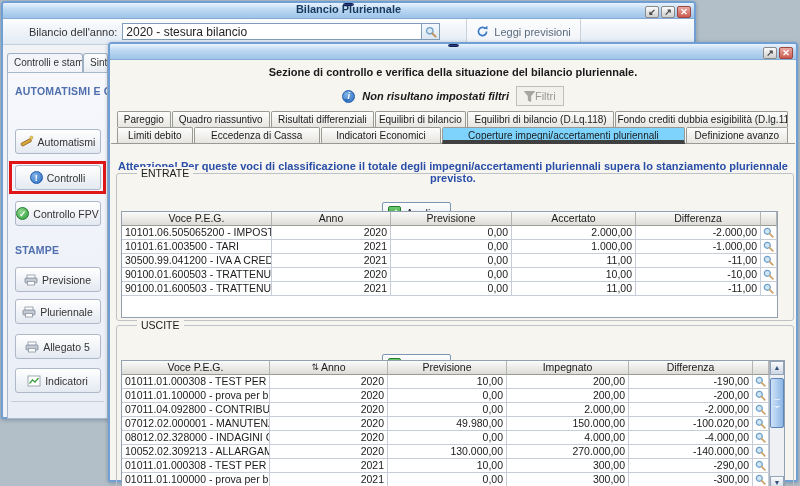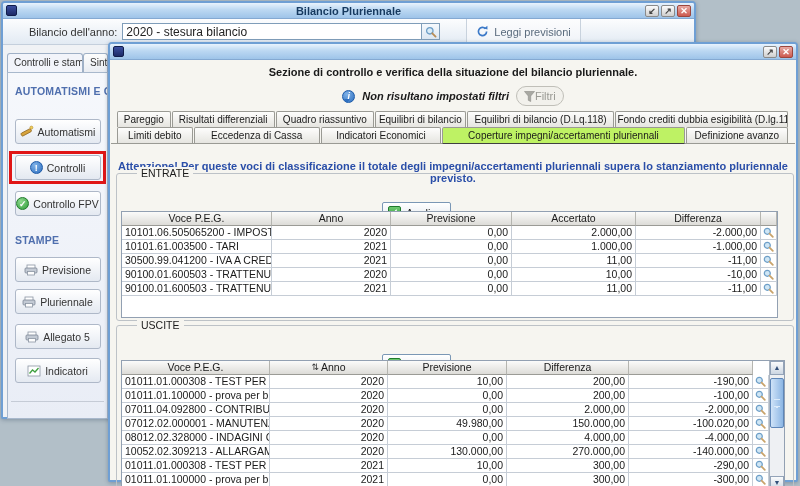--- a/index.html
+++ b/index.html
@@ -5,21 +5,21 @@
   * { margin:0; padding:0; box-sizing:border-box; }
   html,body { width:800px; height:486px; overflow:hidden;
     font-family:"Liberation Sans", sans-serif; font-size:11px; color:#1a1a1a; }
   body { background:#b2bfc8; position:relative; }
 
   
   .win { position:absolute; border:2px solid #6f9fd4; border-radius:4px 4px 2px 2px;
     background:#f0f2f5; box-shadow:0 1px 4px rgba(40,60,90,.35); }
   .titlebar { height:16px; display:flex; align-items:center; padding:0 3px;
     background:linear-gradient(#e9f3fd, #bcd8f2 45%, #9ec4e9);
-    border-bottom:1px solid #84a9d2; border-radius:2px 2px 0 0; position:relative; }
+    border-bottom:1px solid #84a9d2; border-radius:2px 2px 0 0; position:relative;flex-direction:column; }
   .titlebar .wtitle { position:absolute; left:0; right:0; text-align:center;
     font-weight:bold; font-size:11px; color:#16395f; }
   .appicon { width:11px; height:11px; background:linear-gradient(#3b4fa0,#1c2a66);
     border:1px solid #101c4a; border-radius:2px; z-index:2; }
   .winbtns { margin-left:auto; display:flex; gap:2px; z-index:2; }
   .wbtn { width:14px; height:12px; border:1px solid #8a8a8a; border-radius:2px;
     background:linear-gradient(#fbfbfb,#cfcfcf); font-size:9px; line-height:10px;
     text-align:center; color:#444; font-weight:bold; cursor:default; }
   .wbtn.close { background:linear-gradient(#e8a9a2,#cc5a50); border-color:#9c463d; color:#fff; }
 
@@ -60,33 +60,33 @@
   .ic-green { background:radial-gradient(circle at 35% 30%, #8fd98f, #2f9e3a); border:1px solid #1f7a2a; }
 
   
   #dialog { left:108px; top:42px; width:690px; height:440px; background:#f6f5f0; }
   .dlg-content { position:absolute; top:16px; left:1px; right:1px; bottom:1px;
     background:#f6f5f0; padding-top:4px; }
   .dlg-subtitle { text-align:center; font-weight:bold; margin-top:2px; }
   .filter-row { display:flex; align-items:center; justify-content:center; gap:7px; margin-top:7px; height:22px; }
   .filter-text { font-weight:bold; font-style:italic; }
   .btn-filtri { height:20px; padding:0 7px; display:flex; align-items:center; gap:0;
-    border:1px solid #c0bfb8; border-radius:10px; background:#f2f1ec; color:#9a9a94; }
+    border:1px solid #c0bfb8; border-radius:0; background:#f2f1ec; color:#9a9a94; }
   .info-balloon { position:relative; }
   .info-balloon:after { content:""; position:absolute; left:2px; bottom:-3px;
     border:3px solid transparent; border-top:4px solid #2e6fc0; }
 
   
   .tabs-row { display:flex; padding:0 6px; }
   .tab { flex:1 1 0; border:1px solid #9a9a94; border-bottom:none; border-radius:2px 2px 0 0;
     margin-right:1px; text-align:center; font-size:10px; padding:2px 1px 1px 1px;
     background:linear-gradient(#fdfdfc,#e6e5e0); white-space:nowrap; overflow:hidden; height:16px; }
   .tabs-row2 { border-bottom:1px solid #9a9a94; }
-  .tab.selected { background:#bef264; height:17px; margin-bottom:-1px; position:relative; z-index:2;
-    border-bottom:1px solid #404040; }
+  .tab.selected { background:#7dd3fc; height:17px; margin-bottom:-1px; position:relative; z-index:2;
+    border-bottom:4px solid #404040; }
 
   .warning { text-align:center; color:#2a4ea8; font-weight:bold; margin-top:16px; }
 
   
   .gbox { position:absolute; left:5px; width:678px; border:1px solid #bdc2c7; border-radius:3px; }
   .gbox-label { position:absolute; top:-7px; left:20px; background:#f6f5f0; padding:0 4px; font-size:10.5px; }
   #entrate-box { top:113px; height:148px; }
   #uscite-box  { top:265px; height:169px; }
   .combo-row { display:flex; align-items:center; margin:11px 0 0 4px; gap:16px; }
   .combo { width:245px; height:18px; border:1px solid #7f9db9; background:#fff; display:flex; align-items:center;margin-top:37px; }
@@ -165,21 +165,21 @@
   </div>
 
   <div id="sidebar">
     <div class="side-tabs">
       <span class="side-tab active" style="width:76px">Controlli e stampe</span>
       <span class="side-tab" style="width:25px">Sint</span>
     </div>
     <div class="side-panel">
       <div class="side-section">AUTOMATISMI E CON</div>
 
-      <div class="side-btn" style="margin-top:18px">
+      <div class="side-btn" style="margin-top:28px">
         <svg width="14" height="13" viewBox="0 0 14 13">
           <rect x="1" y="6" width="11" height="3.2" rx="1" transform="rotate(-28 6 8)" fill="#d7a33c" stroke="#8a6420" stroke-width=".7"></rect>
           <circle cx="11.4" cy="2.6" r="1.5" fill="#f3d05a" stroke="#b08a2a" stroke-width=".6"></circle>
         </svg>
         <span>Automatismi</span>
       </div>
 
       <div class="red-box">
         <div class="side-btn">
           <span class="icon-circle ic-blue">!</span>
@@ -254,22 +254,22 @@
       <span class="btn-filtri">
         <svg width="11" height="11" viewBox="0 0 11 11">
           <path d="M0.5 0.5 H10.5 L6.7 5 V10.5 L4.3 9.3 V5 Z" fill="#a8a8a2" stroke="#8c8c86" stroke-width=".6"></path>
         </svg>
         <span>Filtri</span>
       </span>
     </div>
 
     <div class="tabs-row" style="margin-top:4px">
       <span class="tab" style="flex-grow:1.00">Pareggio</span>
+      <span class="tab" style="flex-grow:1.90">Quadro riassuntivo</span>
       <span class="tab" style="flex-grow:2.00">Risultati differenziali</span>
-      <span class="tab" style="flex-grow:1.90">Quadro riassuntivo</span>
       <span class="tab" style="flex-grow:1.75">Equilibri di bilancio</span>
       <span class="tab" style="flex-grow:2.90">Equilibri di bilancio (D.Lq.118)</span>
       <span class="tab" style="flex-grow:3.40">Fondo crediti dubbia esigibilità (D.lg.118)</span>
     </div>
     <div class="tabs-row tabs-row2">
       <span class="tab" style="flex-grow:0.75">Limiti debito</span>
       <span class="tab" style="flex-grow:1.28">Eccedenza di Cassa</span>
       <span class="tab" style="flex-grow:1.22">Indicatori Economici</span>
       <span class="tab selected" style="flex-grow:2.50">Coperture impegni/accertamenti pluriennali</span>
       <span class="tab" style="flex-grow:1.03">Definizione avanzo</span>
@@ -381,20 +381,21 @@
         </span>
       </div>
       <div class="table tgrid" id="uscite-table" style="padding-right:15px">
         <div class="thead">
           <span class="thcell">Voce P.E.G.</span>
           <span class="thcell">
               <span class="sort-glyph">⇅</span>
               <span>Anno</span>
             </span>
           <span class="thcell">Previsione</span>
+          <span class="thcell">Impegnato</span>
           <span class="thcell">Differenza</span>
           <span class="thcell"></span>
         </div>
         <div id="uscite-rows">
             <div class="trow">
               <span class="tcell left">01011.01.000308 - TEST PER CAPANNOLI</span>
               <span class="tcell right">2020</span>
               <span class="tcell right">10,00</span>
               <span class="tcell right">200,00</span>
               <span class="tcell right">-190,00</span>
@@ -403,21 +404,21 @@
                   <circle cx="4.3" cy="4.3" r="3" fill="#cfe6f5" stroke="#6d9ec7" stroke-width="1.2"></circle>
                   <line x1="6.6" y1="6.6" x2="9.8" y2="9.8" stroke="#c9a36a" stroke-width="1.8" stroke-linecap="round"></line>
                 </svg>
               </span>
             </div>
             <div class="trow">
               <span class="tcell left">01011.01.100000 - prova per bilancio</span>
               <span class="tcell right">2020</span>
               <span class="tcell right">0,00</span>
               <span class="tcell right">200,00</span>
-              <span class="tcell right">-100,00</span>
+              <span class="tcell right">-200,00</span>
               <span class="tcell lenscell">
                 <svg width="11" height="11" viewBox="0 0 11 11">
                   <circle cx="4.3" cy="4.3" r="3" fill="#cfe6f5" stroke="#6d9ec7" stroke-width="1.2"></circle>
                   <line x1="6.6" y1="6.6" x2="9.8" y2="9.8" stroke="#c9a36a" stroke-width="1.8" stroke-linecap="round"></line>
                 </svg>
               </span>
             </div>
             <div class="trow">
               <span class="tcell left">07011.04.092800 - CONTRIBUTI PER ATTIVITA' NEL  CE</span>
               <span class="tcell right">2020</span>

